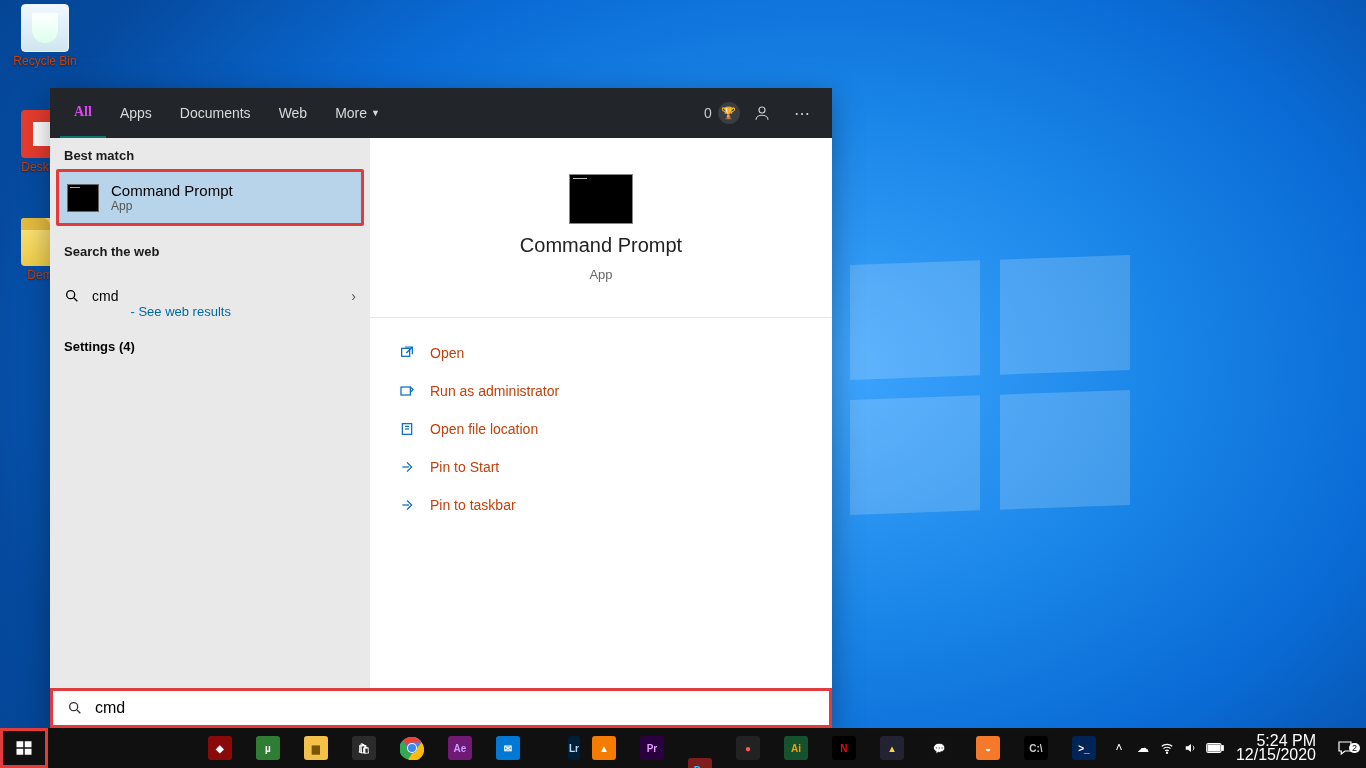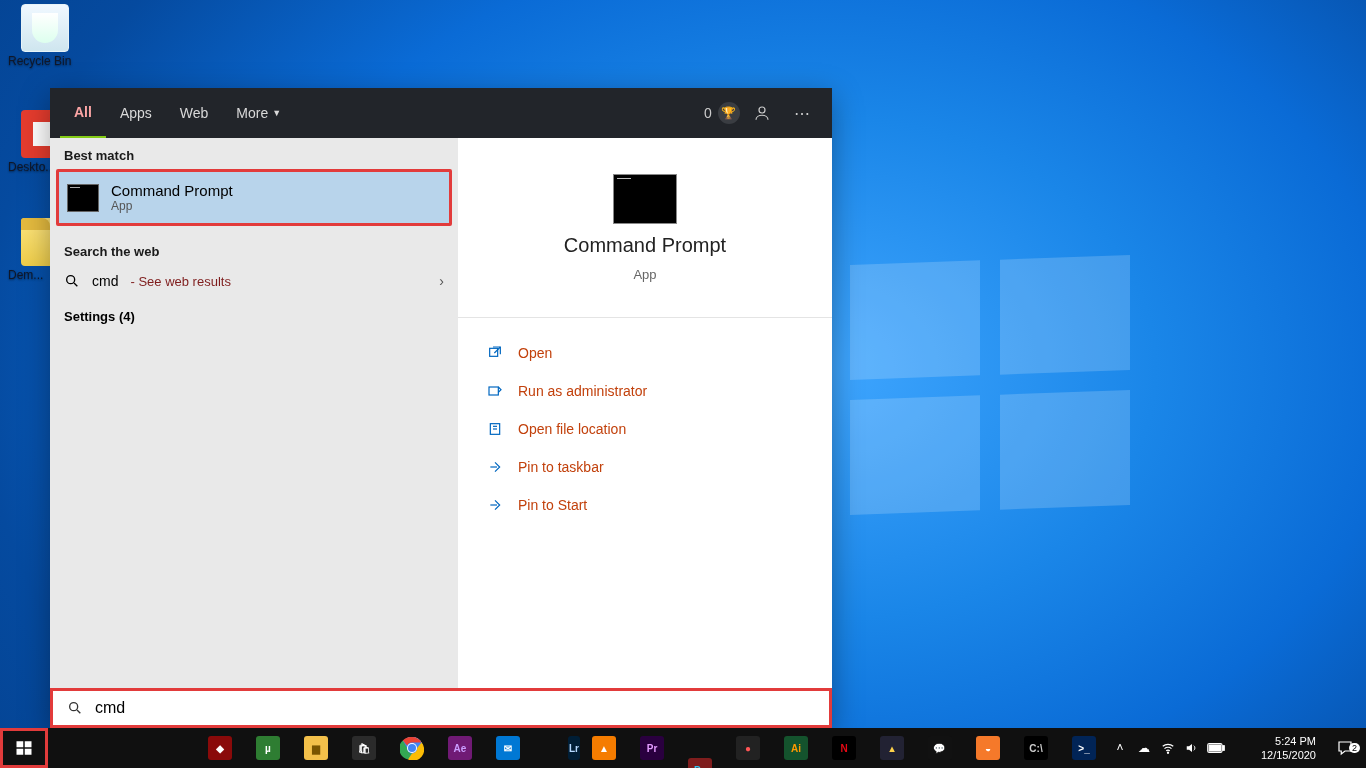--- a/index.html
+++ b/index.html
@@ -6,51 +6,51 @@
 html,body { width:1366px; height:768px; overflow:hidden; position:relative; }
 
 
 .desktop { position:absolute; inset:0; background:
   radial-gradient(1200px 900px at 60% 48%, #3fa6ff 0%, #1a86e8 28%, #0a6bd6 48%, #054a9f 70%, #033b83 100%);
   z-index:0; }
 .winlogo { position:absolute; left:850px; top:260px; width:280px; height:250px; display:grid; grid-template-columns:1fr 1fr; grid-template-rows:1fr 1fr; gap:20px; transform:skewY(-2deg); }
 .winlogo div { background:rgba(255,255,255,0.18); }
 
 
-.di { position:absolute; left:8px; width:74px; text-align:left; color:#0f172a; font-size:12px; text-shadow:0 1px 2px rgba(0,0,0,.5); z-index:1; }
+.di { position:absolute; left:8px; width:74px; text-align:center; color:#c2410c; font-size:12px; text-shadow:0 1px 2px rgba(0,0,0,.5); z-index:1; }
 .di .ic { width:48px; height:48px; margin:0 auto 2px; border-radius:4px; }
 .di1 { top:4px; } .di1 .ic{ background:linear-gradient(#f0f8ff,#cfe6ef); border:1px solid #e7f3f8; position:relative; }
 .di1 .ic:after{content:"";position:absolute;inset:8px 10px;background:linear-gradient(#fff,#dfe); border-radius:0 0 18px 18px;}
 .di2 { top:110px; } .di2 .ic{ background:#e63c2e; position:relative;}
 .di2 .ic:after{content:"";position:absolute;inset:12px;background:#fff;}
 .di3 { top:218px; } .di3 .ic{ background:linear-gradient(#ffe680,#f0cf4a); position:relative;}
 .di3 .ic:before{content:"";position:absolute;left:0;top:0;width:60%;height:12px;background:#e5bb3f;border-radius:3px 8px 0 0;}
 
 
 .panel { position:absolute; left:50px; top:88px; width:782px; height:640px; background:#fff; box-shadow:0 8px 28px rgba(0,0,0,.35); z-index:5; display:flex; flex-direction:column; }
 .phdr { height:50px; background:#22252a; color:#d9d9d9; display:flex; align-items:center; padding:0 10px; }
 .phdr .tab { padding:0 14px; height:100%; display:flex; align-items:center; font-size:14px; cursor:pointer; }
-.phdr .tab.active { color:#fca5a5; border-bottom:2px solid #84cc16; font-weight:600; }
+.phdr .tab.active { color:#d946ef; border-bottom:2px solid #0f766e; font-weight:600;font-family:Liberation Serif, serif; }
 .phdr .caret { font-size:9px; margin-left:4px; }
 .phdr .sp { flex:1; }
 .phdr .hicn { width:40px; height:40px; display:flex; align-items:center; justify-content:center; color:#ccc; font-size:16px; }
 .phdr .zero { font-size:14px; margin-right:6px; }
 .phdr .medal { width:22px; height:22px; border-radius:50%; background:#3a3d42; display:flex; align-items:center; justify-content:center; font-size:12px;}
 
 
 .pbody { flex:1; display:flex; }
-.left { width:408px; background:#e9e9e9; display:flex; flex-direction:column; font-size:14px; color:#000; }
+.left { width:320px; background:#e9e9e9; display:flex; flex-direction:column; font-size:14px; color:#000; }
 .sect { padding:10px 14px 4px; font-size:13px; font-weight:600; color:#1a1a1a; }
 .bestrow { margin:2px 6px 8px; padding:10px 8px; display:flex; gap:12px; align-items:center; background:#b8d4eb; border-radius:2px; border:3px solid #e23b3b; border-width:3px; }
 .bestrow .icn { width:32px; height:28px; background:#000; border:1px solid #666; position:relative;}
 .bestrow .icn:before{content:"";position:absolute;left:2px;top:2px;width:10px;height:1px;background:#aaa;}
 .bestrow .t1{font-size:15px; font-weight:400;} .bestrow .t2{font-size:12px;color:#555;}
 .webrow{ padding:10px 14px; display:flex; align-items:center; gap:12px; cursor:pointer;}
 .webrow .mag{ width:16px;height:16px;}
-.webrow .term{font-size:14px;} .webrow .sub{color:#7f1d1d;font-size:13px;} .webrow .ar{margin-left:auto;color:#555;}
+.webrow .term{font-size:14px;} .webrow .sub{color:#0369a1;font-size:13px;margin-top:31px;} .webrow .ar{margin-left:auto;color:#555;}
 .setrow{ padding:10px 14px; font-size:13px; font-weight:600;}
 
 .right { flex:1; background:#fff; display:flex; flex-direction:column; }
 .prev { height:180px; display:flex; flex-direction:column; align-items:center; justify-content:center; gap:10px; border-bottom:1px solid #e4e4e4;}
 .prev .pimg{ width:64px;height:50px;background:#000;border:1px solid #888; position:relative;}
 .prev .pimg:before{content:"";position:absolute;left:3px;top:3px;width:14px;height:1px;background:#bbb;}
 .prev .ptitle{font-size:20px;font-weight:300;color:#222;}
 .prev .psub{font-size:13px;color:#666;}
 .actions{ padding:18px 24px; display:flex; flex-direction:column; gap:4px; }
 .arow{ display:flex; align-items:center; gap:14px; padding:8px 4px; font-size:14px; color:#c2410c; cursor:pointer;}
@@ -64,21 +64,21 @@
 
 
 .taskbar{ position:absolute; left:0; bottom:0; width:1366px; height:40px; background:#101010; display:flex; align-items:center; z-index:10; color:#fff; font-size:12px;}
 .start{ width:48px; height:40px; display:flex; align-items:center; justify-content:center; border:3px solid #e23b3b; cursor:pointer;}
 .start svg{width:18px;height:18px;}
 .tb-gap{ width:148px; }
 .tb-ic{ width:48px; height:40px; display:flex; align-items:center; justify-content:center; cursor:pointer;}
 .tb-ic .sq{ width:24px;height:24px; border-radius:3px; display:flex; align-items:center;justify-content:center; font-size:10px; font-weight:bold;}
 .tray{ margin-left:auto; display:flex; align-items:center; height:100%; gap:2px; padding-right:2px;}
 .trayic{ width:22px; display:flex; align-items:center; justify-content:center; color:#fff; font-size:12px;}
-.clock{ padding:0 8px; text-align:right; line-height:14px; font-size:11px;margin-left:24px;}
+.clock{ padding:0 8px; text-align:right; line-height:14px; font-size:16px;}
 .notif{ width:38px; display:flex; align-items:center; justify-content:center; position:relative;}
 .notif .bub{ position:absolute; bottom:4px; right:4px; background:#fff;color:#000;border-radius:8px;font-size:9px;padding:0 3px;}
 
 svg{display:block}
 </style>
 </head>
 <body>
 
 <div class="desktop">
   <div class="winlogo">
@@ -90,20 +90,21 @@
 </div>
 
 <div class="di di1"><div class="ic"></div><span>Recycle Bin</span></div>
 <div class="di di2"><div class="ic"></div><span>Deskto...</span></div>
 <div class="di di3"><div class="ic"></div><span>Dem...</span></div>
 
 <div class="panel">
   <div class="phdr">
     <div class="tab active">All</div>
     <div class="tab">Apps</div>
+    <div class="tab">Documents</div>
     <div class="tab">Web</div>
     <div class="tab">
         <span>More</span>
         <span class="caret">▼</span>
       </div>
     <div class="sp"></div>
     <div class="hicn">
         <span class="zero">0</span>
         <span class="medal">🏆</span>
       </div>
@@ -173,30 +174,30 @@
             </span>
           <span>Open file location</span>
         </div>
         <div class="arow">
           <span class="aicn">
               <svg width="16" height="16" viewBox="0 0 24 24" fill="none" stroke="#0067c0" stroke-width="1.8">
                 <path d="M5 12h10"></path>
                 <path d="M12 5l7 7-7 7"></path>
               </svg>
             </span>
-          <span>Pin to taskbar</span>
+          <span>Pin to Start</span>
         </div>
         <div class="arow">
           <span class="aicn">
               <svg width="16" height="16" viewBox="0 0 24 24" fill="none" stroke="#0067c0" stroke-width="1.8">
                 <path d="M5 12h10"></path>
                 <path d="M12 5l7 7-7 7"></path>
               </svg>
             </span>
-          <span>Pin to Start</span>
+          <span>Pin to taskbar</span>
         </div>
       </div>
     </div>
   </div>
 </div>
 
 <div class="searchwrap">
   <svg class="mg" viewBox="0 0 24 24" fill="none" stroke="#333" stroke-width="2">
       <circle cx="10" cy="10" r="6"></circle>
       <line x1="15" y1="15" x2="20" y2="20"></line>

